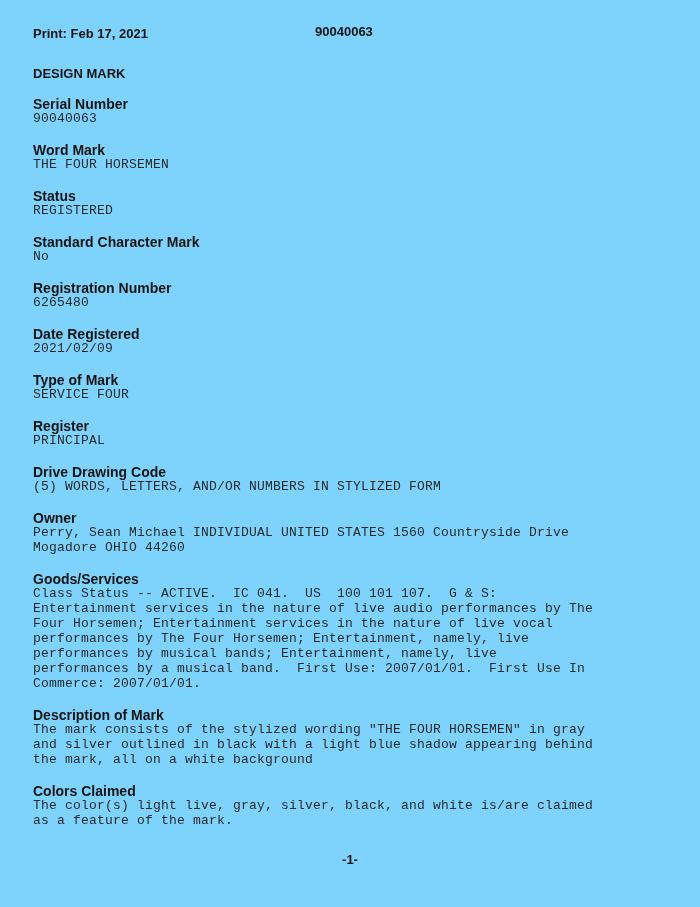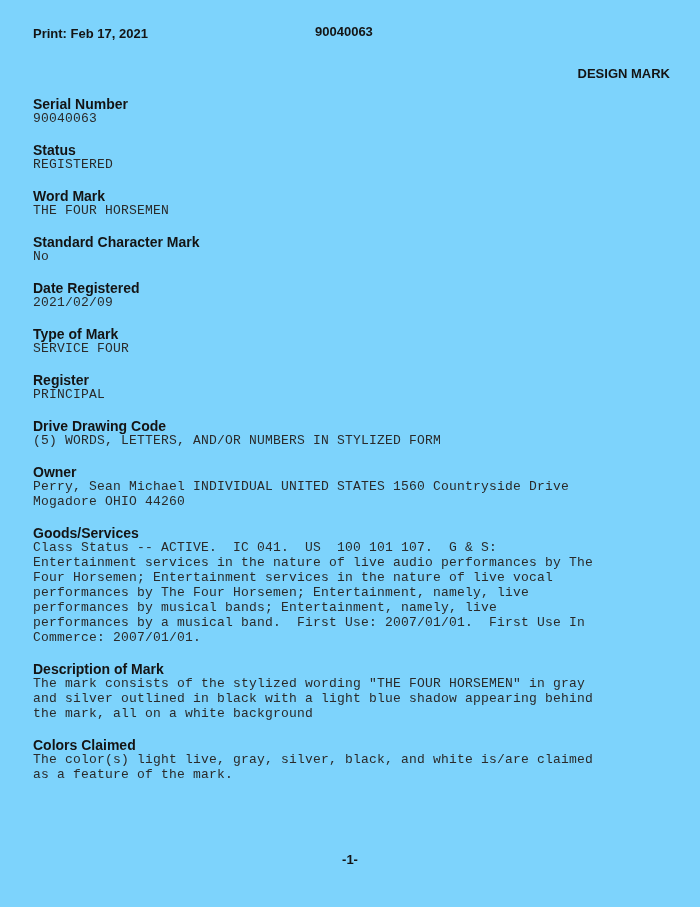--- a/index.html
+++ b/index.html
@@ -43,21 +43,20 @@
     line-height: 15px;
     color: #141414;
   }
   .doc-title {
     font-family: "Liberation Sans", sans-serif;
     font-weight: bold;
     font-size: 13px;
     line-height: 15px;
     margin-bottom: 16px;
     color: #141414;
-    text-align: right;
   }
   .section {
     margin-bottom: 17px;
   }
   .field-label {
     font-family: "Liberation Sans", sans-serif;
     font-weight: bold;
     font-size: 14px;
     line-height: 14px;
     color: #141414;
@@ -94,34 +93,38 @@
     </div>
 
     <div class="doc-title">DESIGN MARK</div>
 
     <div class="section">
       <div class="field-label">Serial Number</div>
       <div class="field-value">90040063</div>
     </div>
 
     <div class="section">
-      <div class="field-label">Status</div>
-      <div class="field-value">REGISTERED</div>
+      <div class="field-label">Word Mark</div>
+      <div class="field-value">THE FOUR HORSEMEN</div>
     </div>
 
     <div class="section">
-      <div class="field-label">Word Mark</div>
-      <div class="field-value">THE FOUR HORSEMEN</div>
+      <div class="field-label">Status</div>
+      <div class="field-value">REGISTERED</div>
     </div>
 
     <div class="section">
       <div class="field-label">Standard Character Mark</div>
       <div class="field-value">No</div>
     </div>
 
+    <div class="section">
+      <div class="field-label">Registration Number</div>
+      <div class="field-value">6265480</div>
+    </div>
 
     <div class="section">
       <div class="field-label">Date Registered</div>
       <div class="field-value">2021/02/09</div>
     </div>
 
     <div class="section">
       <div class="field-label">Type of Mark</div>
       <div class="field-value">SERVICE FOUR</div>
     </div>

